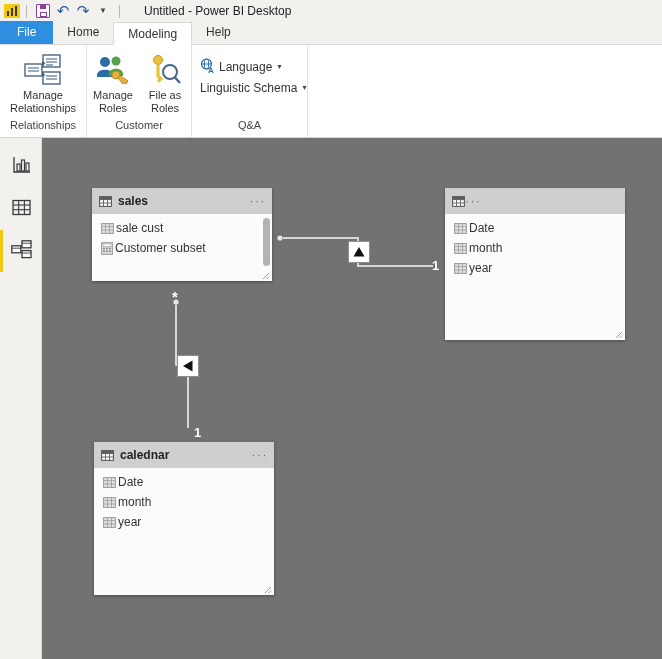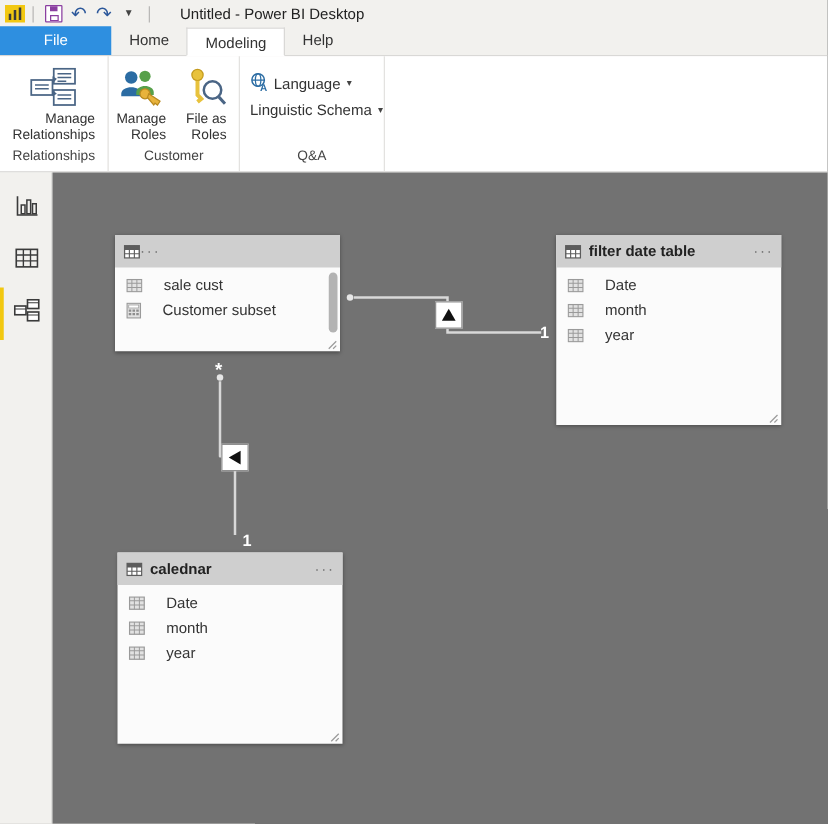--- a/index.html
+++ b/index.html
@@ -116,21 +116,21 @@
     padding: 0 14px;
     font-size: 12px;
     color: #333;
     box-sizing: border-box;
     white-space: nowrap;
     cursor: default;
   }
   .rtab.file {
     background: #2e8fe0;
     color: #fff;
-    padding: 0 35px;
+    padding: 0 17px;
   }
   .rtab.active {
     background: #fff;
     color: #333;
     border-left: 1px solid #d9d8d6;
     border-right: 1px solid #d9d8d6;
     border-top: 1px solid #d9d8d6;
     border-bottom: 1px solid #fff;
     margin-bottom: -1px;
   }
@@ -177,21 +177,21 @@
   }
   .rbtn .glyph {
     height: 34px;
     display: flex;
     align-items: center;
     justify-content: center;
   }
   .rbtn .cap {
     font-size: 11px;
     color: #333;
-    text-align: right;
+    text-align: center;
     line-height: 13px;
     margin-top: 2px;
   }
 
   .qa-col {
     display: flex;
     flex-direction: column;
     padding: 6px 0 0 8px;
   }
   .qa-row {
@@ -282,21 +282,21 @@
   .frow {
     height: 20px;
     display: flex;
     align-items: center;
     padding-left: 9px;
     box-sizing: border-box;
   }
   .frow .fname {
     font-size: 12px;
     color: #333;
-    margin-left: 17px;
+    margin-left: 2px;
     white-space: nowrap;
   }
   .vscroll {
     position: absolute;
     right: 2px;
     width: 7px;
     border-radius: 4px;
     background: #b3b3b3;
   }
   .resize {
@@ -533,20 +533,21 @@
         <span>
           <svg class="ico-grid" viewBox="0 0 13 11">
             <rect x="0.6" y="0.6" width="11.8" height="9.8" fill="#fff" stroke="#5c5c5c" stroke-width="1.1"></rect>
             <line x1="0.6" y1="3.6" x2="12.4" y2="3.6" stroke="#5c5c5c" stroke-width="0.9"></line>
             <line x1="0.6" y1="7" x2="12.4" y2="7" stroke="#5c5c5c" stroke-width="0.9"></line>
             <line x1="4.5" y1="0.6" x2="4.5" y2="10.4" stroke="#5c5c5c" stroke-width="0.9"></line>
             <line x1="8.5" y1="0.6" x2="8.5" y2="10.4" stroke="#5c5c5c" stroke-width="0.9"></line>
             <rect x="0.6" y="0.6" width="11.8" height="3" fill="#5c5c5c"></rect>
           </svg>
         </span>
+        <span class="tname">sales</span>
         <span class="dots">···</span>
       </div>
       <div class="tcard-body" style="height:67px;">
         <div class="frow" style="margin-top:4px;">
           <span>
             <svg class="ico-grid" viewBox="0 0 13 11">
               <rect x="0.6" y="0.6" width="11.8" height="9.8" fill="#e2e2e2" stroke="#9a9a9a" stroke-width="1"></rect>
               <line x1="0.6" y1="3.6" x2="12.4" y2="3.6" stroke="#9a9a9a" stroke-width="0.8"></line>
               <line x1="0.6" y1="7" x2="12.4" y2="7" stroke="#9a9a9a" stroke-width="0.8"></line>
               <line x1="4.5" y1="0.6" x2="4.5" y2="10.4" stroke="#9a9a9a" stroke-width="0.8"></line>
@@ -585,21 +586,20 @@
         <span>
           <svg class="ico-grid" viewBox="0 0 13 11">
             <rect x="0.6" y="0.6" width="11.8" height="9.8" fill="#fff" stroke="#5c5c5c" stroke-width="1.1"></rect>
             <line x1="0.6" y1="3.6" x2="12.4" y2="3.6" stroke="#5c5c5c" stroke-width="0.9"></line>
             <line x1="0.6" y1="7" x2="12.4" y2="7" stroke="#5c5c5c" stroke-width="0.9"></line>
             <line x1="4.5" y1="0.6" x2="4.5" y2="10.4" stroke="#5c5c5c" stroke-width="0.9"></line>
             <line x1="8.5" y1="0.6" x2="8.5" y2="10.4" stroke="#5c5c5c" stroke-width="0.9"></line>
             <rect x="0.6" y="0.6" width="11.8" height="3" fill="#5c5c5c"></rect>
           </svg>
         </span>
-        <span class="tname">filter date table</span>
         <span class="dots">···</span>
       </div>
       <div class="tcard-body" style="height:126px;">
         <div class="frow" style="margin-top:4px;">
           <span>
             <svg class="ico-grid" viewBox="0 0 13 11">
               <rect x="0.6" y="0.6" width="11.8" height="9.8" fill="#e2e2e2" stroke="#9a9a9a" stroke-width="1"></rect>
               <line x1="0.6" y1="3.6" x2="12.4" y2="3.6" stroke="#9a9a9a" stroke-width="0.8"></line>
               <line x1="0.6" y1="7" x2="12.4" y2="7" stroke="#9a9a9a" stroke-width="0.8"></line>
               <line x1="4.5" y1="0.6" x2="4.5" y2="10.4" stroke="#9a9a9a" stroke-width="0.8"></line>

